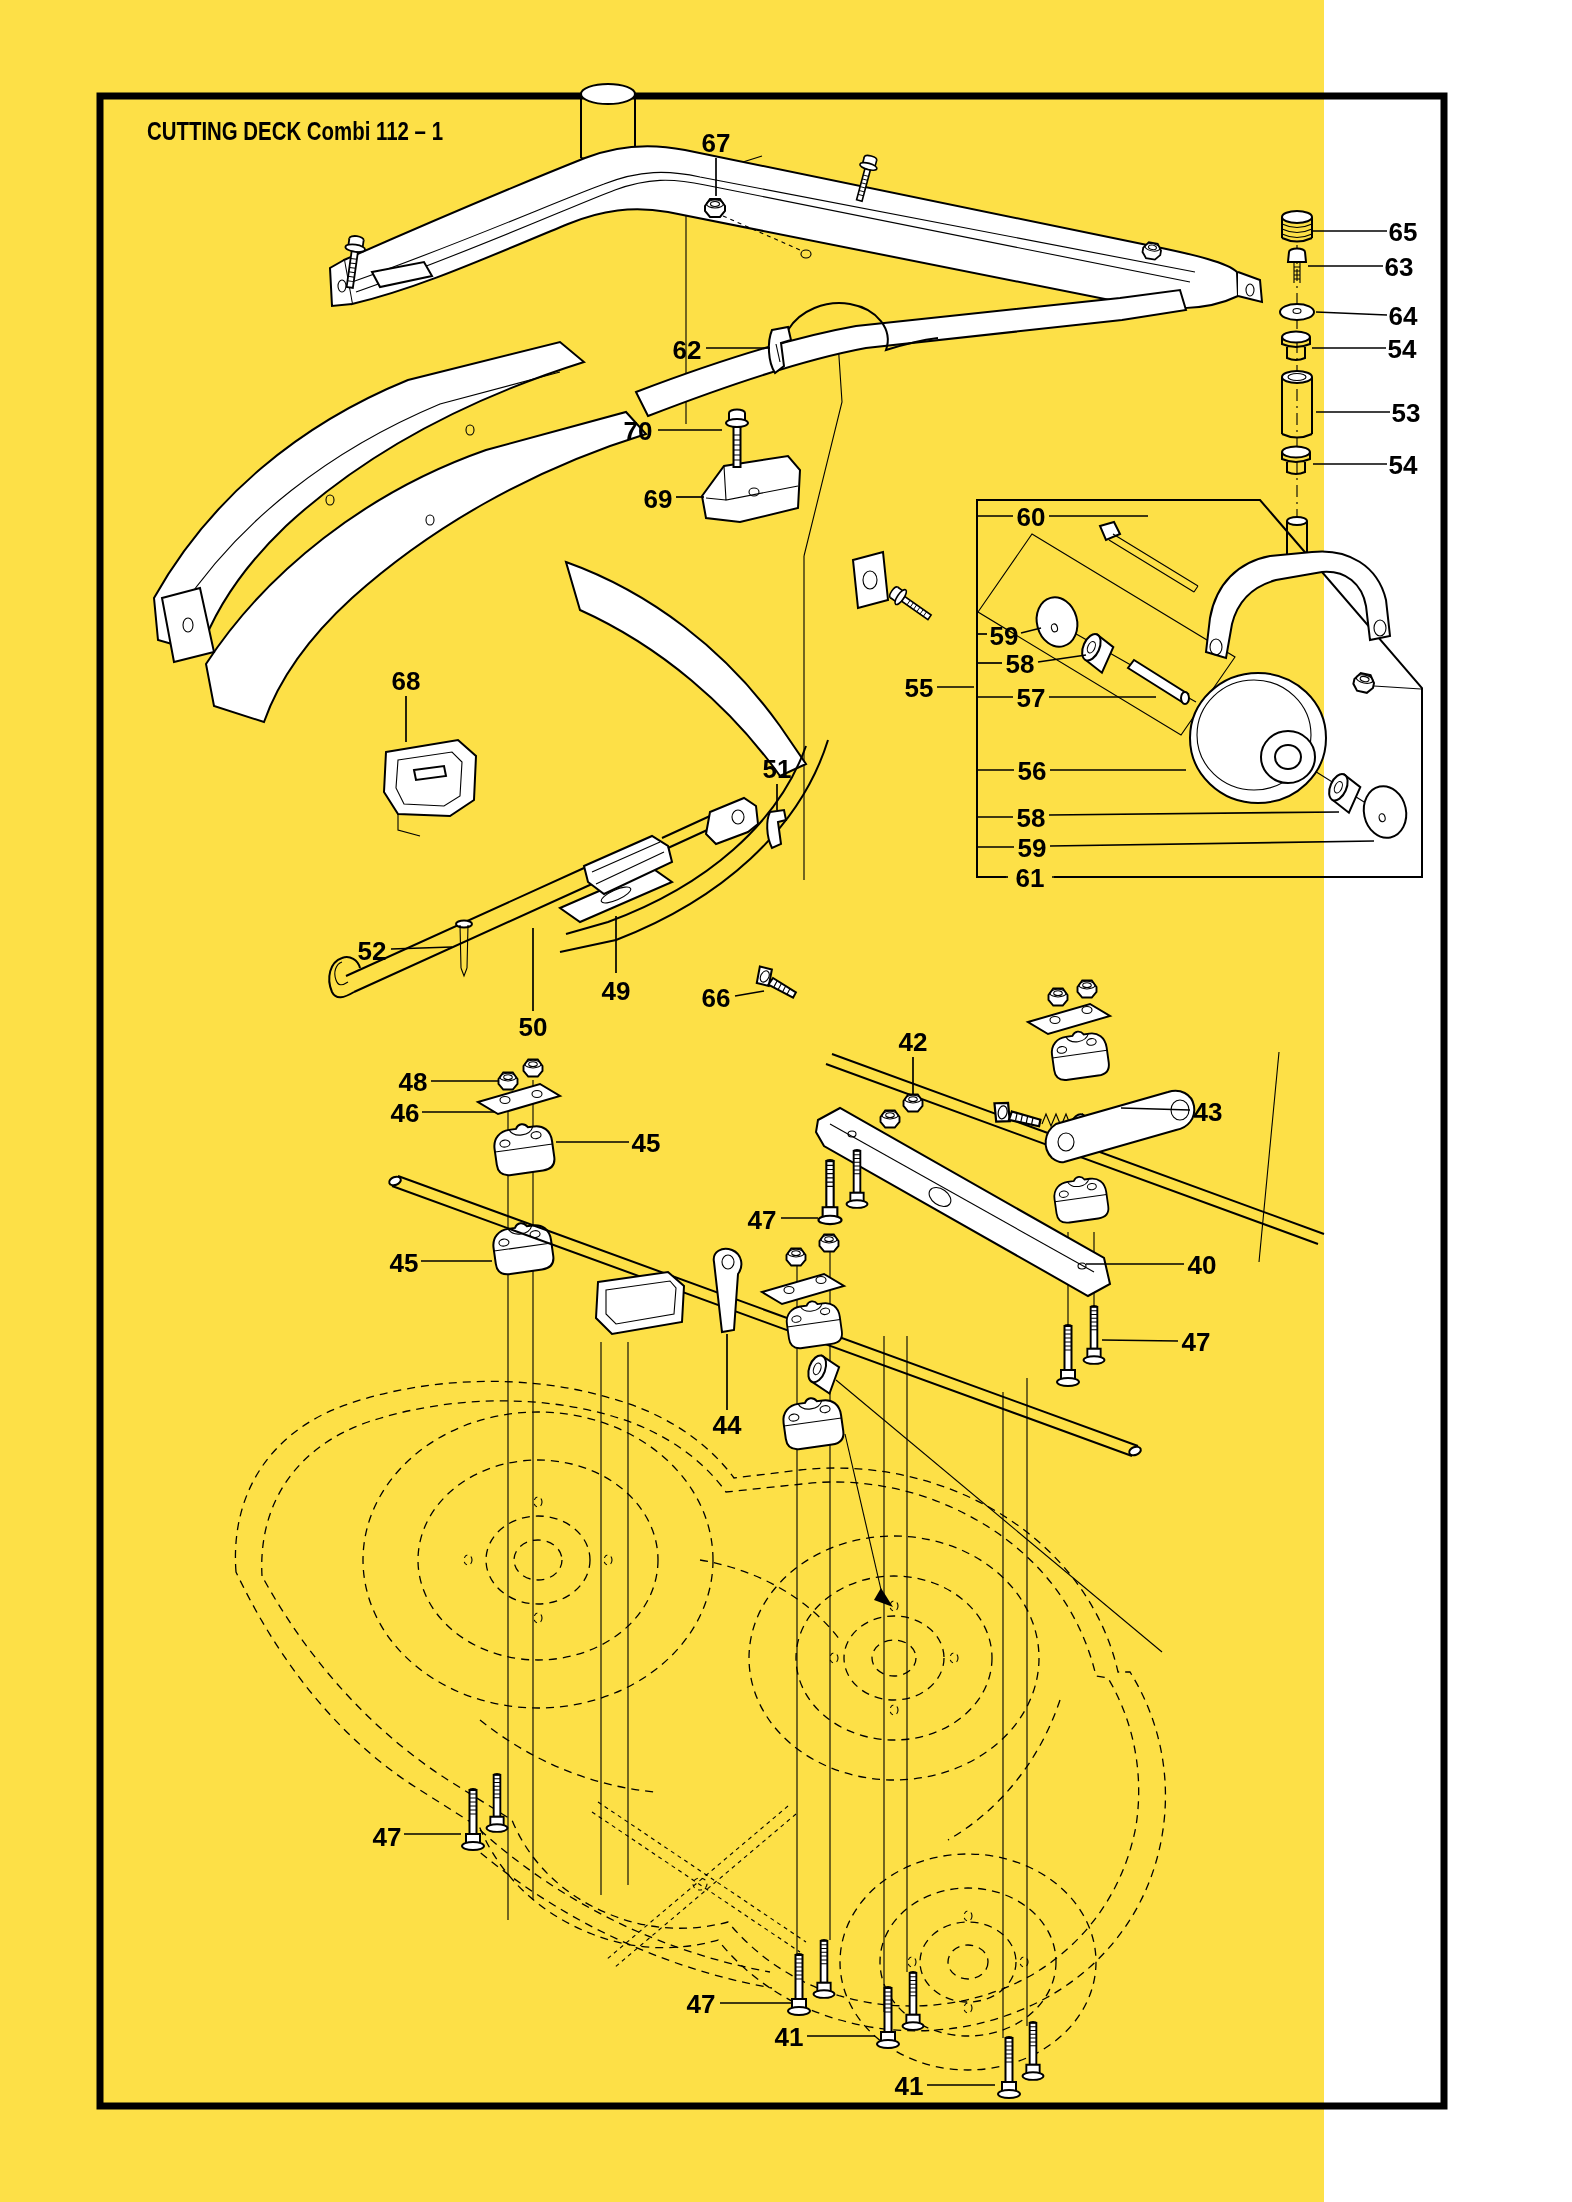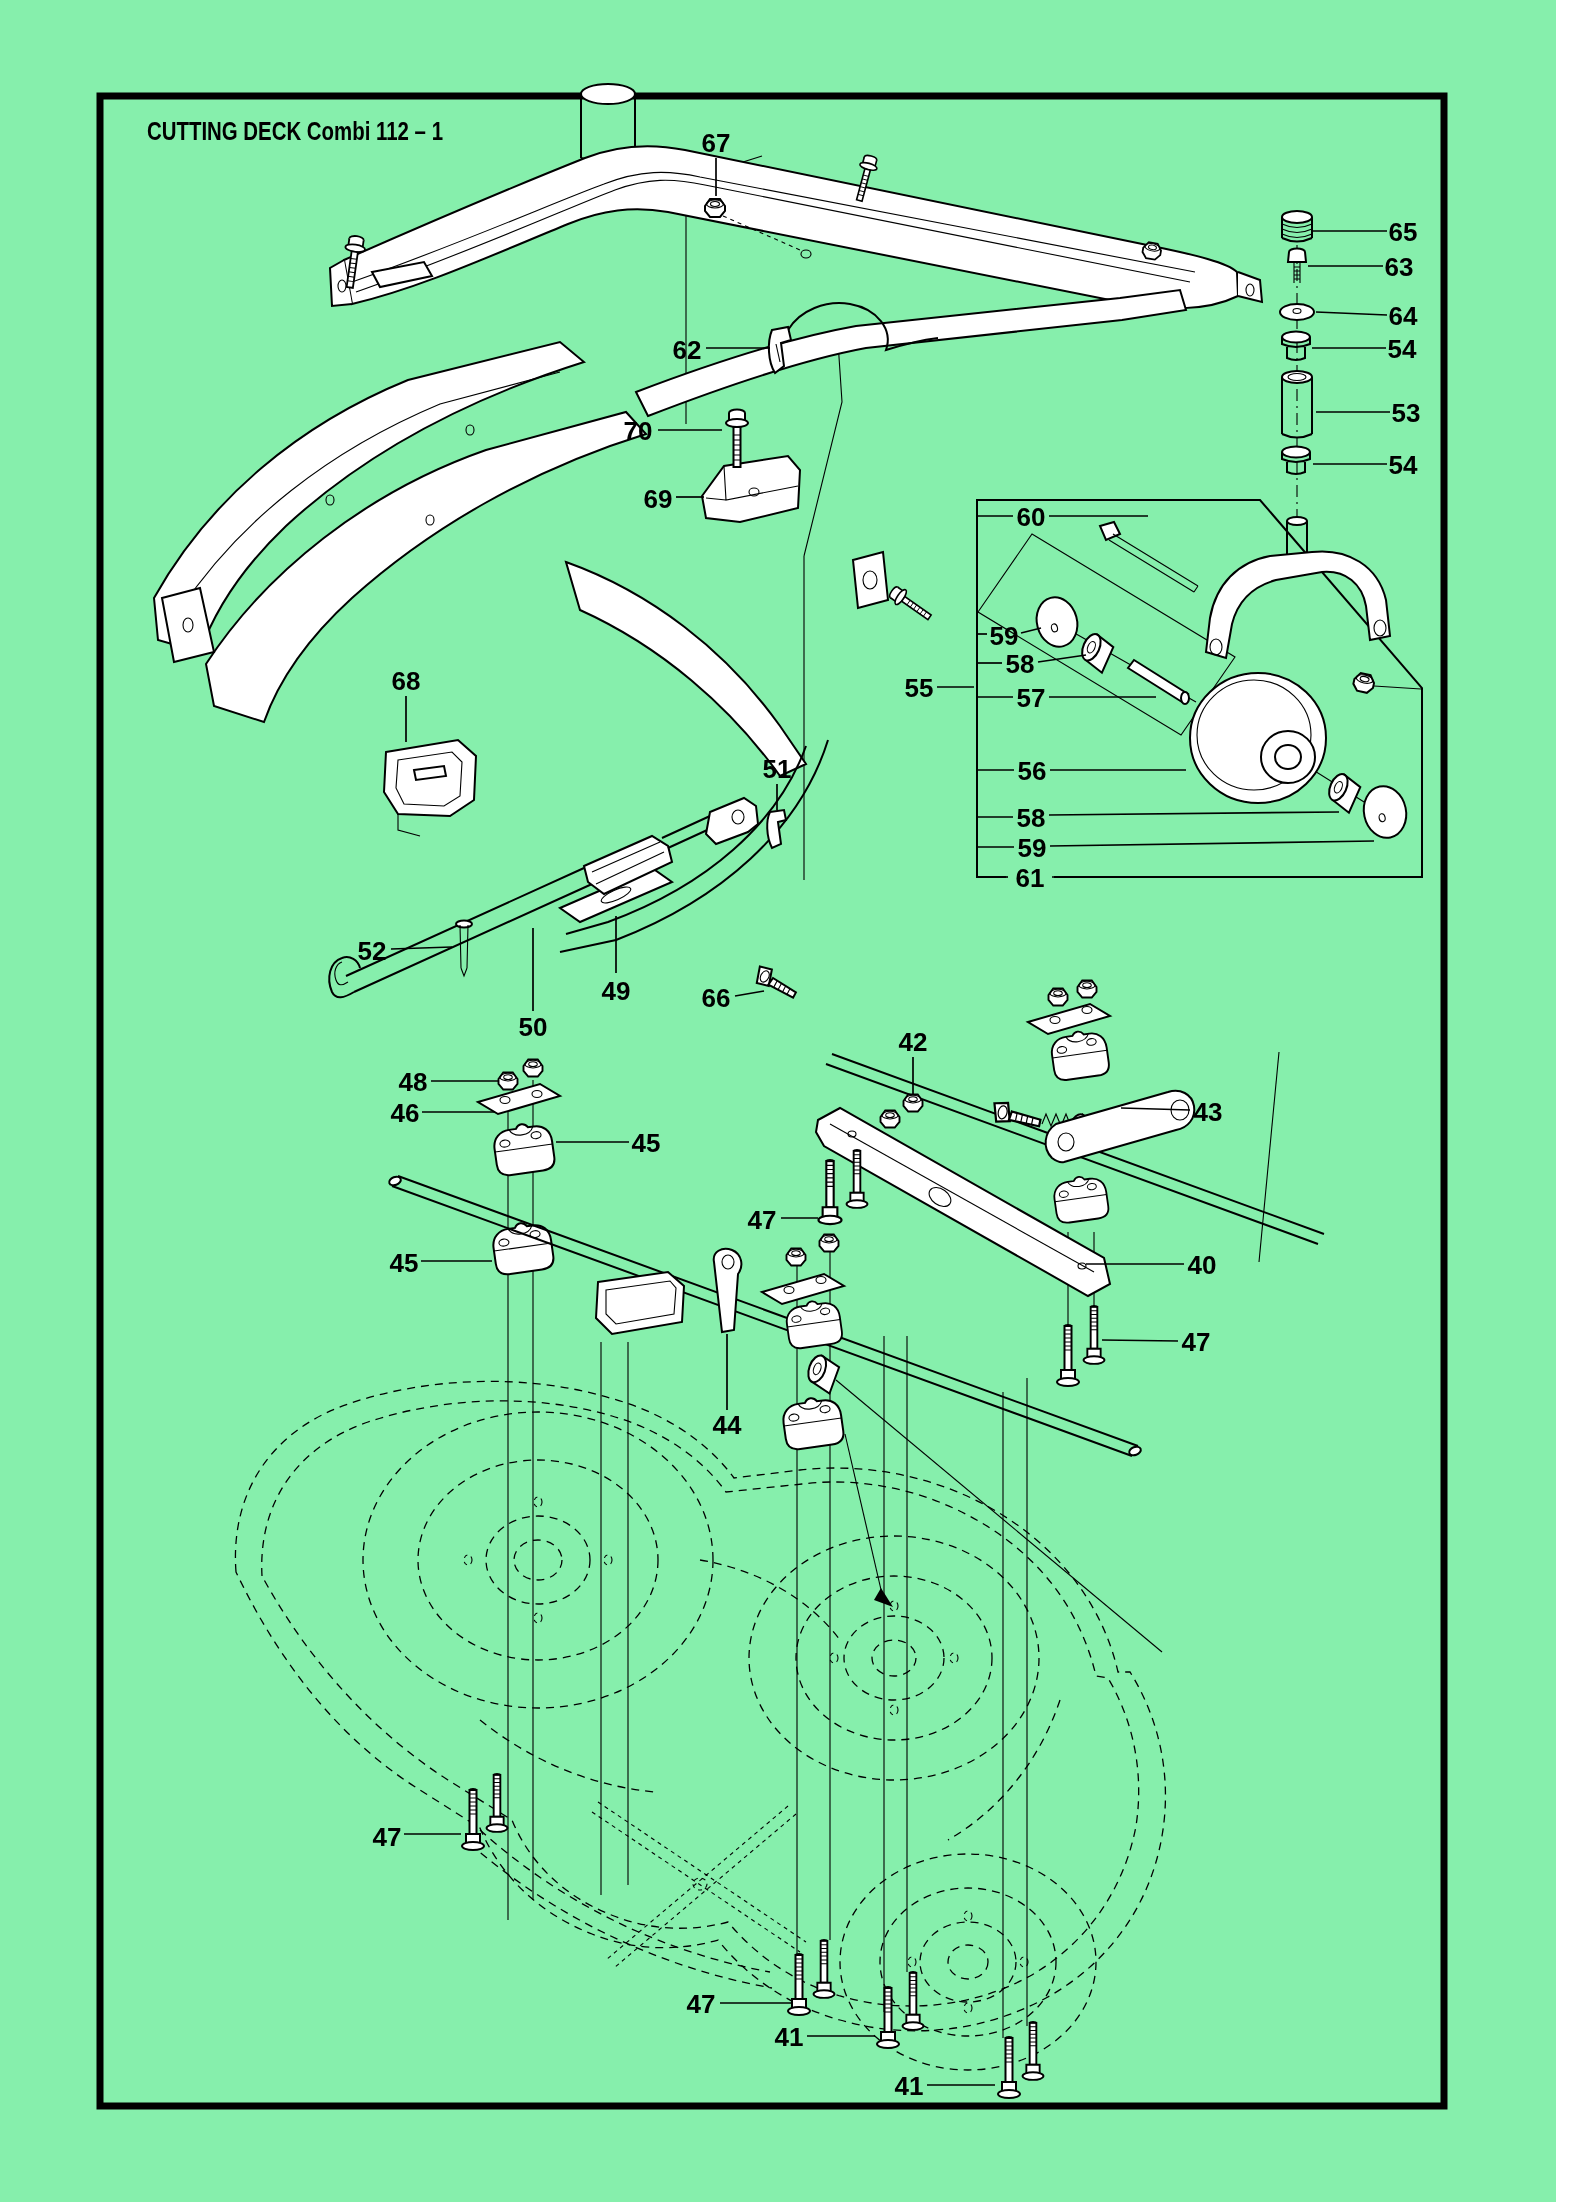--- a/index.html
+++ b/index.html
@@ -1,16 +1,16 @@
 <!DOCTYPE html>
 <html><head>
 <meta charset="utf-8">
 <style>
   html,body{margin:0;padding:0;background:#fff;}
-  .page{width:1556px;height:2202px;position:relative;background:#86efac;font-family:"Liberation Sans",sans-serif;}
+  .page{width:1324px;height:2202px;position:relative;background:#fde047;font-family:"Liberation Sans",sans-serif;}
   svg{display:block;}
   .ol{fill:#fff;stroke:#000;stroke-width:2;}
   .ln{fill:none;stroke:#000;stroke-width:2;}
   .thin{fill:none;stroke:#000;stroke-width:1.1;}
   .dash{fill:none;stroke:#000;stroke-width:1.3;stroke-dasharray:8 6;}
   .dashf{fill:none;stroke:#000;stroke-width:1.1;stroke-dasharray:4 4;}
   .cl{fill:none;stroke:#000;stroke-width:1.1;stroke-dasharray:12 5 2 5;}
   .leader{fill:none;stroke:#000;stroke-width:1.7;}
   text.callout{font:700 26px "Liberation Sans",sans-serif;fill:#000;text-anchor:middle;dominant-baseline:central;}
   text.title{font:700 25px "Liberation Sans",sans-serif;fill:#000;}

